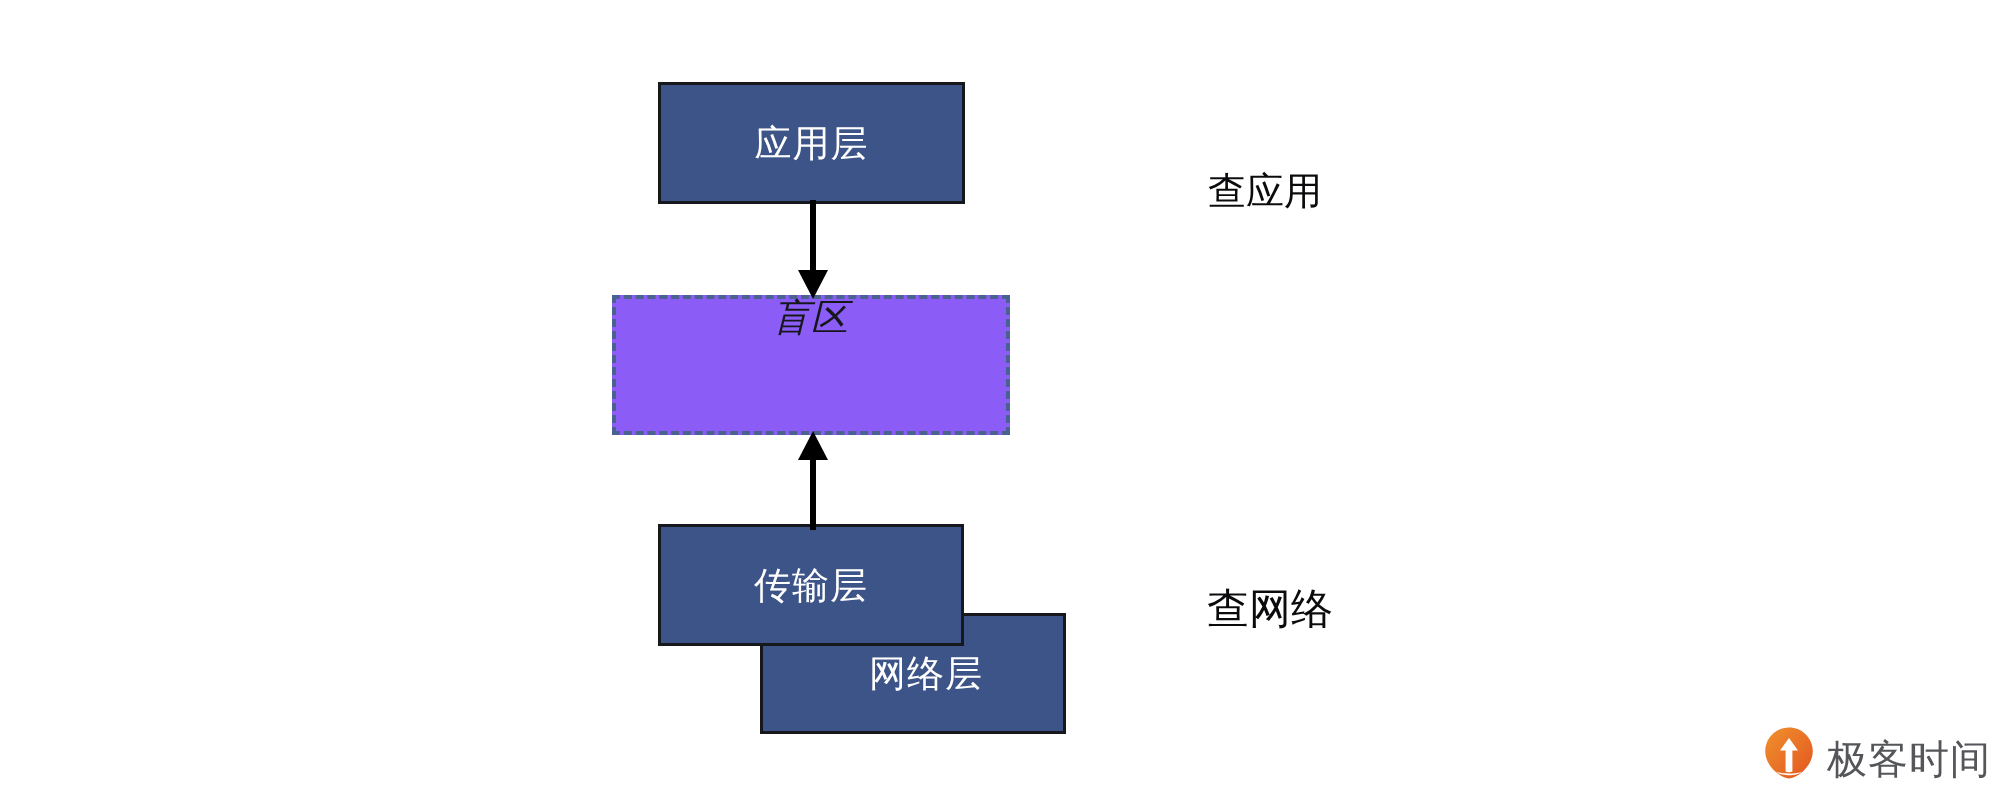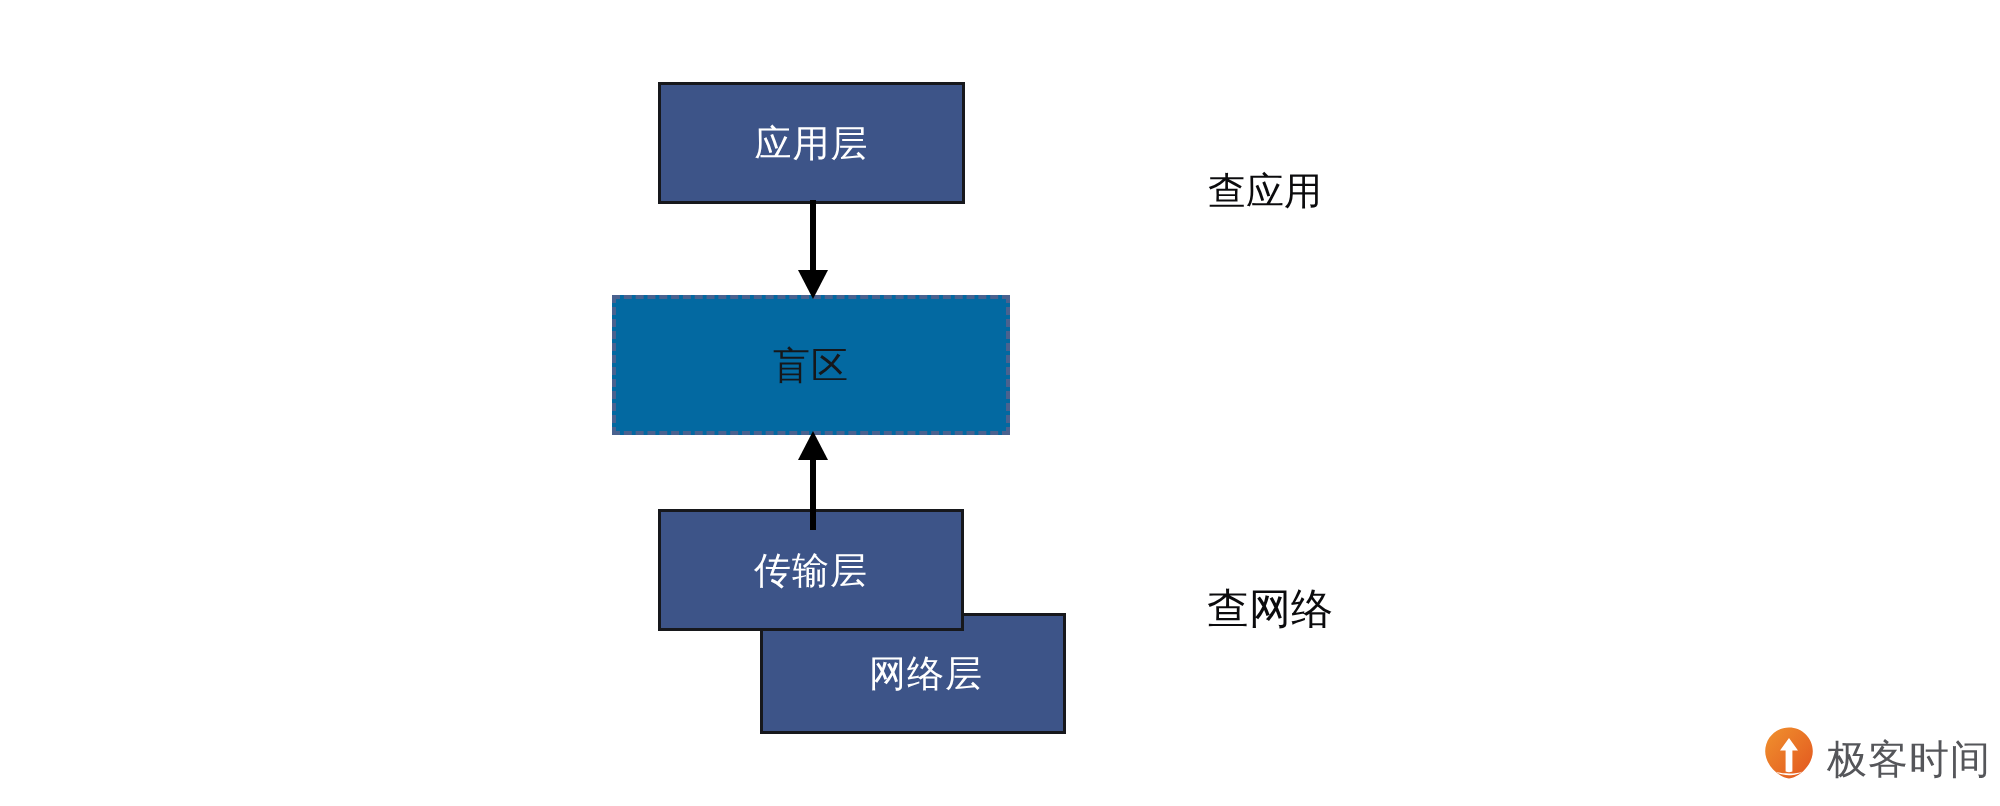--- a/index.html
+++ b/index.html
@@ -30,37 +30,38 @@
   }
   .layer-box .layer-label {
     color: #ffffff;
     font-size: 37px;
     line-height: 1;
     letter-spacing: 1px;
     white-space: nowrap;
   }
 
   #box-application { left: 658px; top: 82px;  width: 307px; height: 122px; z-index: 4; }
-  #box-transport   { left: 658px; top: 509px; width: 306px; height: 122px; z-index: 4; justify-content: center; }
+  #box-transport   { left: 658px; top: 524px; width: 306px; height: 122px; z-index: 4; justify-content: center; }
   #box-network     { left: 760px; top: 613px; width: 306px; height: 121px; z-index: 3; padding-left: 26px; }
 
   
   #box-blindspot {
     position: absolute;
     box-sizing: border-box;
     left: 612px;
     top: 295px;
     width: 398px;
     height: 140px;
-    background: #0369a1;
+    background: #8b5cf6;
     border: 4px dashed #4a628f;
     display: flex;
-    align-items: center;
+    align-items: flex-start;
     justify-content: center;
     z-index: 2;
+    font-style: italic;
   }
   #box-blindspot .layer-label {
     color: #16171a;
     font-size: 37px;
     line-height: 1;
     letter-spacing: 1px;
     white-space: nowrap;
   }
 
   

